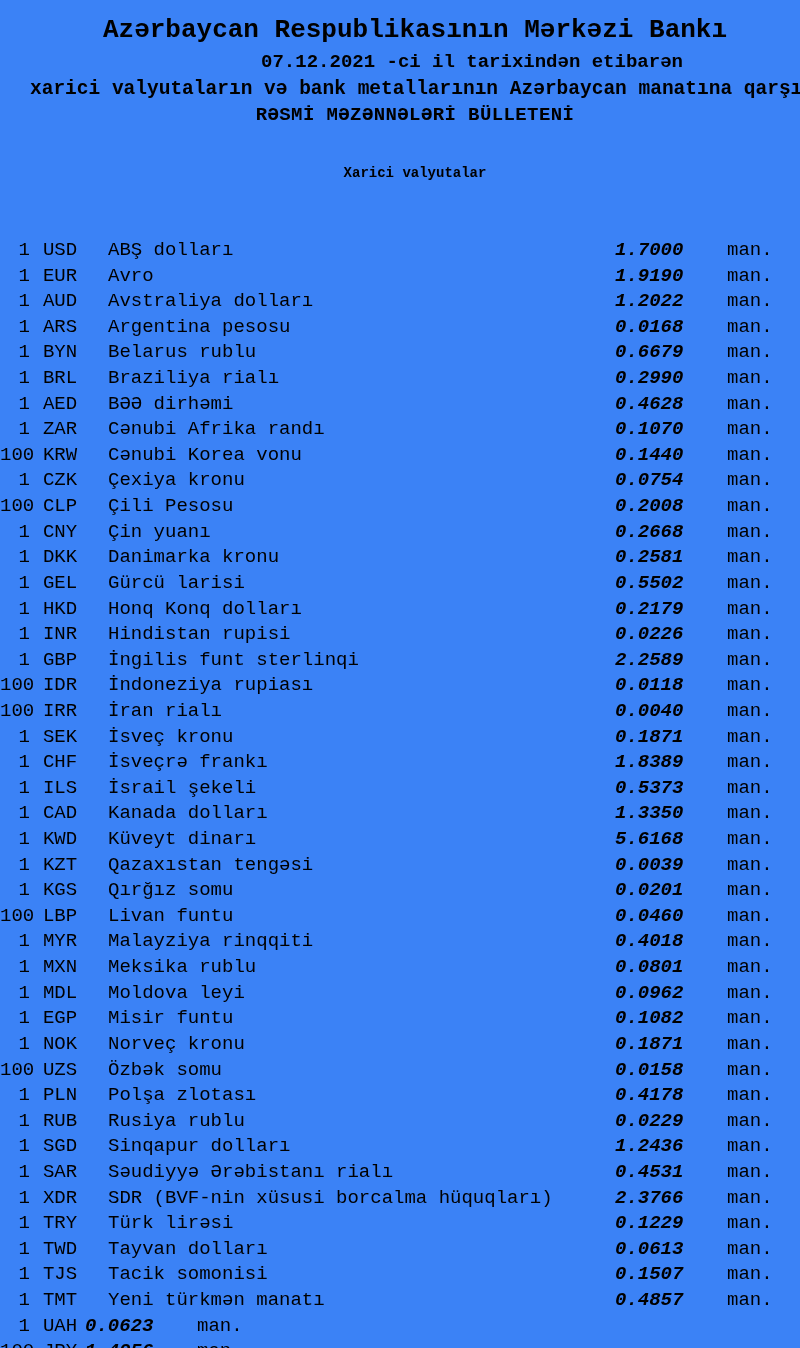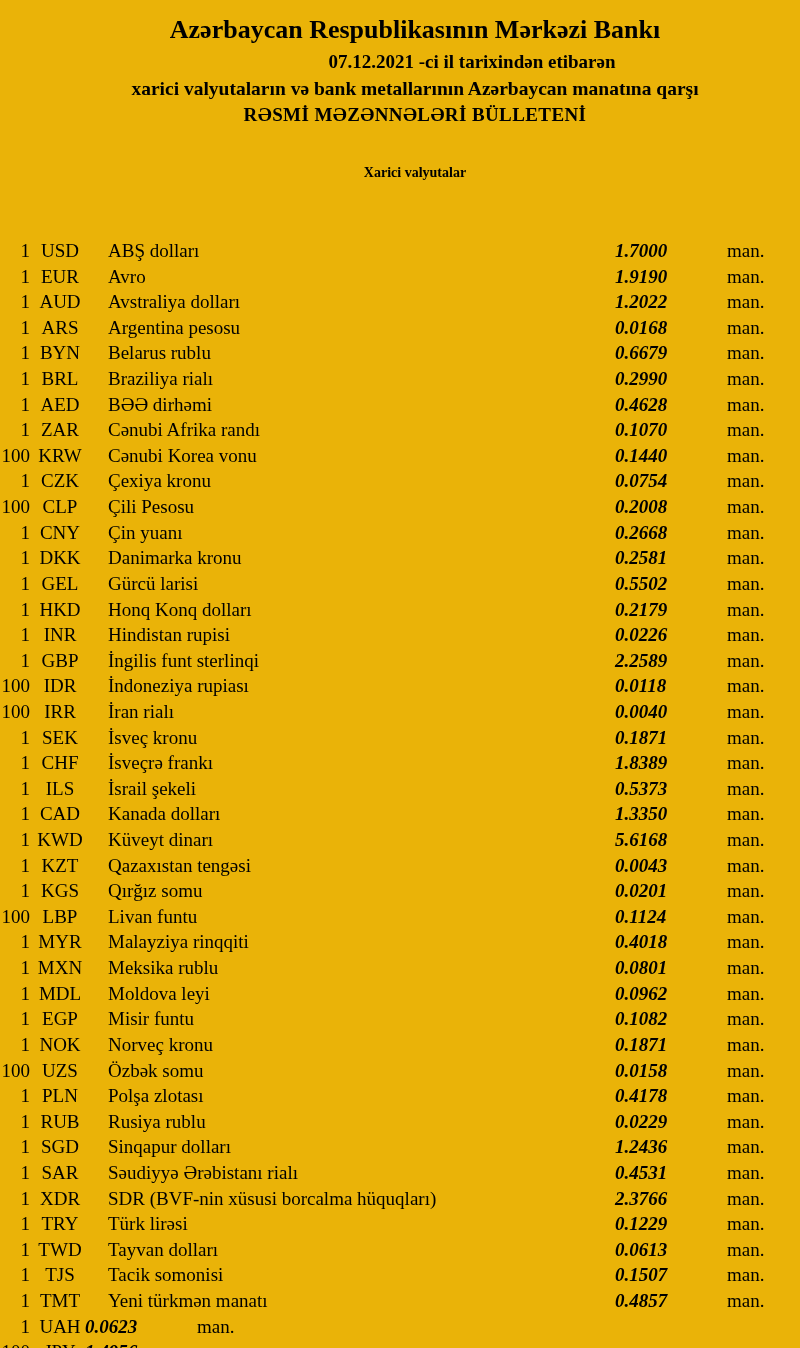--- a/index.html
+++ b/index.html
@@ -4,23 +4,23 @@
 <style>
   html, body {
     margin: 0;
     padding: 0;
     background: #ffffff;
   }
   .page {
     position: relative;
     width: 800px;
     height: 1348px;
-    background: #eab308;
+    background: #3b82f6;
     color: #000000;
-    font-family: Liberation Serif, serif;
+    font-family: Liberation Mono, monospace;
     overflow: hidden;
   }
   .hline {
     position: absolute;
     left: 30px;
     width: 770px;
     text-align: center;
     font-weight: bold;
     white-space: nowrap;
   }
@@ -302,37 +302,37 @@
     <span class="code">KWD</span>
     <span class="name">Küveyt dinarı</span>
     <span class="rate">5.6168</span>
     <span class="unit">man.</span>
   </div>
 
   <div class="row">
     <span class="qty">1</span>
     <span class="code">KZT</span>
     <span class="name">Qazaxıstan tengəsi</span>
-    <span class="rate">0.0043</span>
+    <span class="rate">0.0039</span>
     <span class="unit">man.</span>
   </div>
 
   <div class="row">
     <span class="qty">1</span>
     <span class="code">KGS</span>
     <span class="name">Qırğız somu</span>
     <span class="rate">0.0201</span>
     <span class="unit">man.</span>
   </div>
 
   <div class="row">
     <span class="qty">100</span>
     <span class="code">LBP</span>
     <span class="name">Livan funtu</span>
-    <span class="rate">0.1124</span>
+    <span class="rate">0.0460</span>
     <span class="unit">man.</span>
   </div>
 
   <div class="row">
     <span class="qty">1</span>
     <span class="code">MYR</span>
     <span class="name">Malayziya rinqqiti</span>
     <span class="rate">0.4018</span>
     <span class="unit">man.</span>
   </div>

